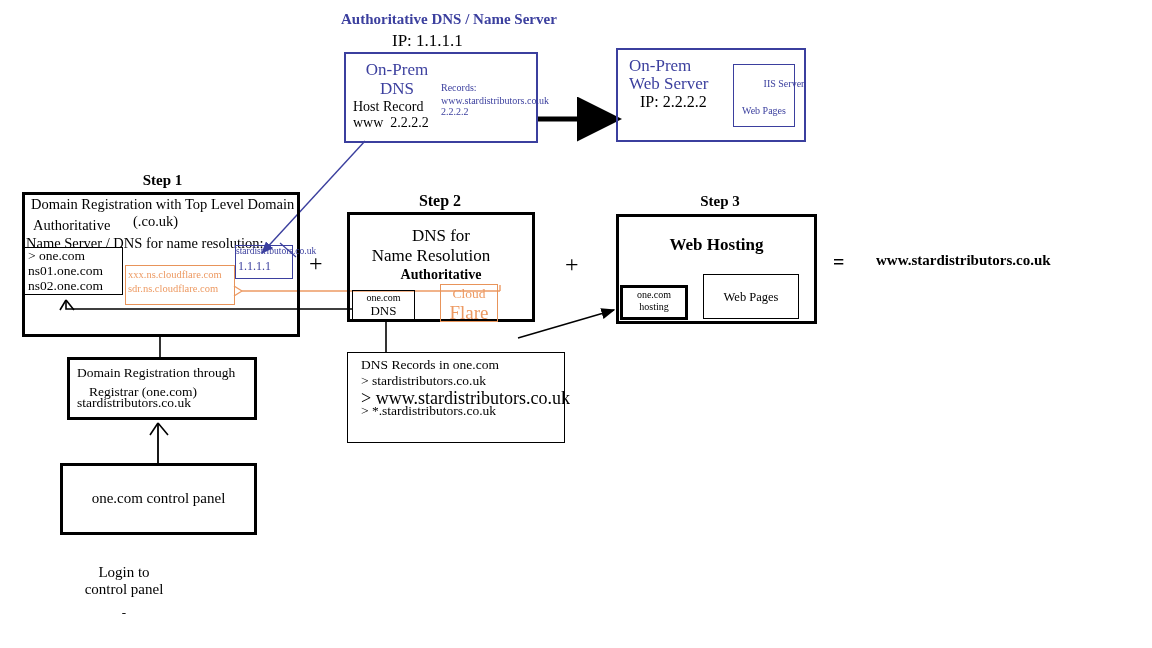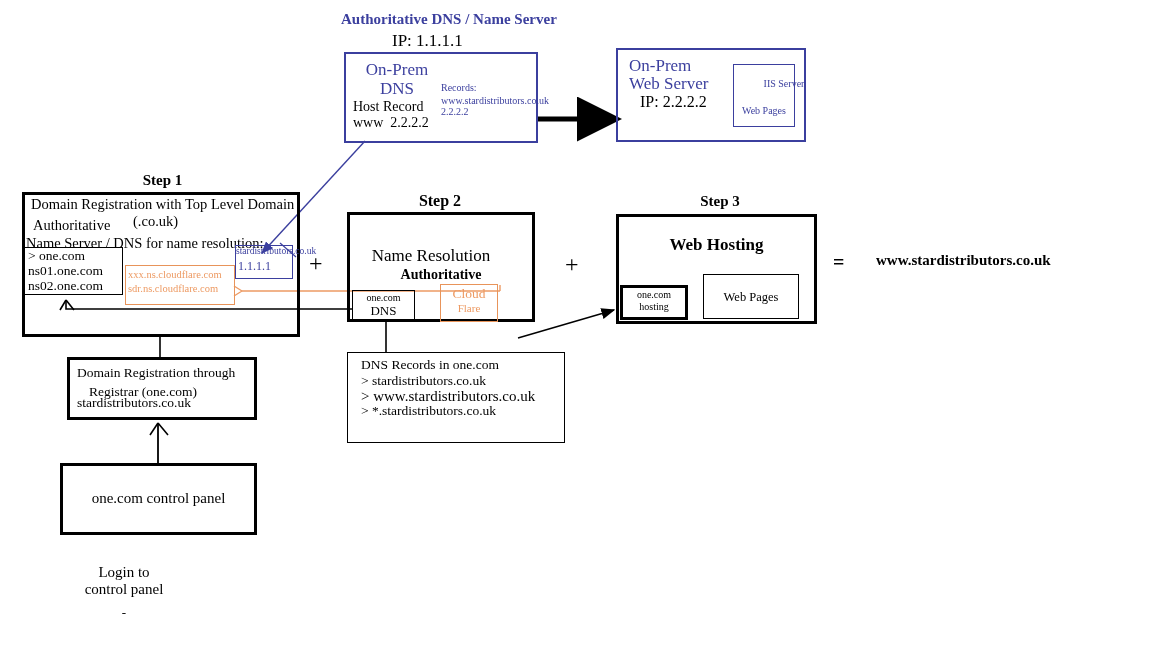--- a/index.html
+++ b/index.html
@@ -111,51 +111,52 @@
   <div class="t orange-txt" style="left:128px;top:283px;font-size:10.5px;">sdr.ns.cloudflare.com</div>
 
   <div class="box box-blue-thin" style="left:235px;top:245px;width:58px;height:34px;"></div>
   <div class="t blue-txt" style="left:236px;top:246px;font-size:9.5px;">stardistributors.co.uk</div>
   <div class="t blue-txt" style="left:238px;top:259px;font-size:12px;">1.1.1.1</div>
 
   <div class="t" style="left:309px;top:249px;font-size:24px;">+</div>
 
   <div class="t bold center" style="left:375px;top:186px;width:130px;font-size:16px;margin-top:6px;">Step 2</div>
   <div class="box box-black-thick" style="left:347px;top:212px;width:188px;height:110px;"></div>
+  <div class="t center" style="left:347px;top:226px;width:188px;font-size:17px;">DNS for</div>
   <div class="t center" style="left:347px;top:246px;width:168px;font-size:17px;">Name Resolution</div>
   <div class="t center bold" style="left:347px;top:267px;width:188px;font-size:14px;">Authoritative</div>
 
   <div class="box box-black-thin" style="left:352px;top:290px;width:63px;height:31px;"></div>
   <div class="t center" style="left:352px;top:292px;width:63px;font-size:10px;">one.com</div>
   <div class="t center" style="left:352px;top:303px;width:63px;font-size:13px;">DNS</div>
 
   <div class="box box-orange" style="left:440px;top:284px;width:58px;height:38px;"></div>
   <div class="t orange-txt center" style="left:440px;top:286px;width:58px;font-size:13.5px;">Cloud</div>
-  <div class="t orange-txt center" style="left:440px;top:302px;width:58px;font-size:11px;">Flare</div>
+  <div class="t orange-txt center" style="left:440px;top:302px;width:58px;font-size:19px;">Flare</div>
 
   <div class="t" style="left:565px;top:250px;font-size:24px;">+</div>
 
   <div class="t bold center" style="left:655px;top:193px;width:130px;font-size:15px;">Step 3</div>
   <div class="box box-black-thick" style="left:616px;top:214px;width:201px;height:110px;"></div>
   <div class="t center bold" style="left:616px;top:235px;width:201px;font-size:17px;">Web Hosting</div>
 
   <div class="box box-black-thick" style="left:620px;top:285px;width:68px;height:35px;"></div>
   <div class="t center" style="left:620px;top:289px;width:68px;font-size:10px;">one.com</div>
   <div class="t center" style="left:620px;top:301px;width:68px;font-size:10px;">hosting</div>
 
   <div class="box box-black-thin" style="left:703px;top:274px;width:96px;height:45px;"></div>
   <div class="t center" style="left:703px;top:290px;width:96px;font-size:12.5px;">Web Pages</div>
 
   <div class="t bold" style="left:833px;top:251px;font-size:20px;">=</div>
   <div class="t bold" style="left:876px;top:252px;font-size:15px;">www.stardistributors.co.uk</div>
 
   <div class="box box-black-thin" style="left:347px;top:352px;width:218px;height:91px;"></div>
   <div class="t" style="left:361px;top:357px;font-size:13.5px;">DNS Records in one.com</div>
   <div class="t" style="left:361px;top:373px;font-size:13.5px;">&gt; stardistributors.co.uk</div>
-  <div class="t" style="left:361px;top:388px;font-size:15px;">&gt; www.stardistributors.co.uk</div>
+  <div class="t" style="left:361px;top:388px;font-size:18px;">&gt; www.stardistributors.co.uk</div>
   <div class="t" style="left:361px;top:403px;font-size:13.5px;font-family:Liberation Serif, serif;">&gt; *.stardistributors.co.uk</div>
 
   <div class="box box-black-thick" style="left:67px;top:357px;width:190px;height:63px;"></div>
   <div class="t" style="left:77px;top:365px;font-size:13.5px;">Domain Registration through</div>
   <div class="t" style="left:77px;top:384px;font-size:13.5px;margin-left:12px;">Registrar (one.com)</div>
   <div class="t" style="left:77px;top:395px;font-size:13.5px;">stardistributors.co.uk</div>
 
   <div class="box box-black-thick" style="left:60px;top:463px;width:197px;height:72px;"></div>
   <div class="t center" style="left:60px;top:490px;width:197px;font-size:15px;">one.com control panel</div>
 

